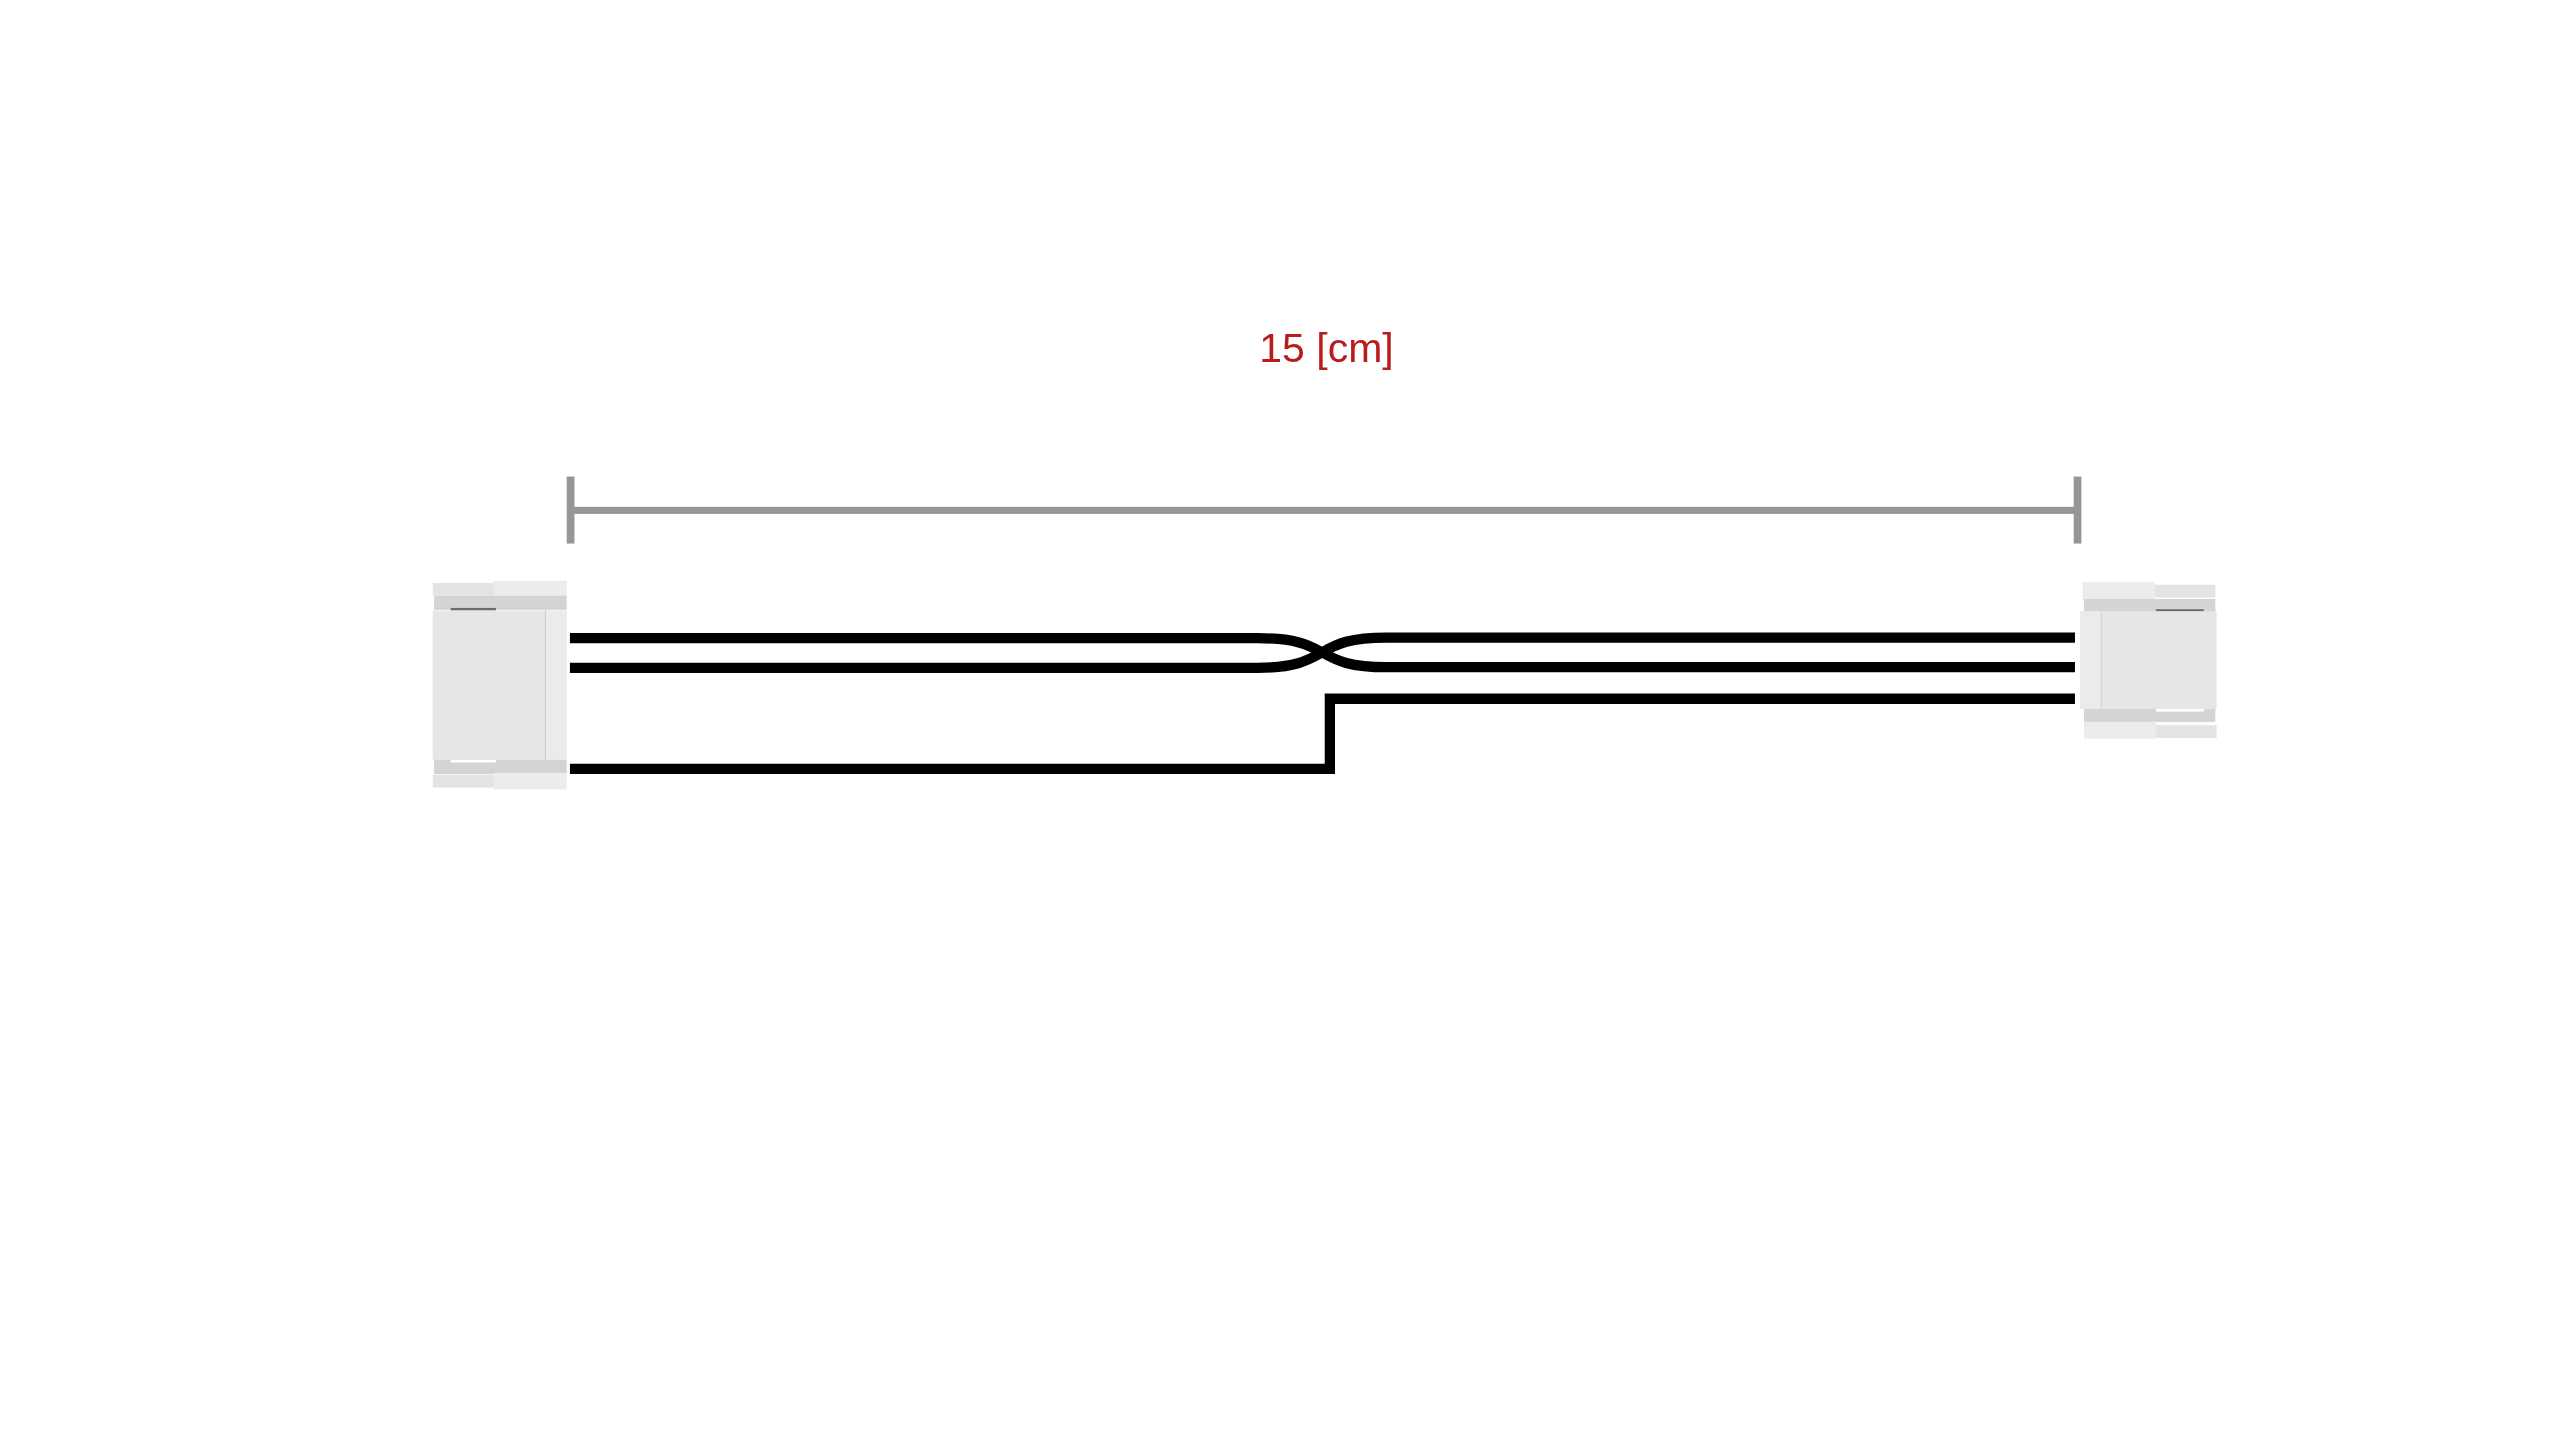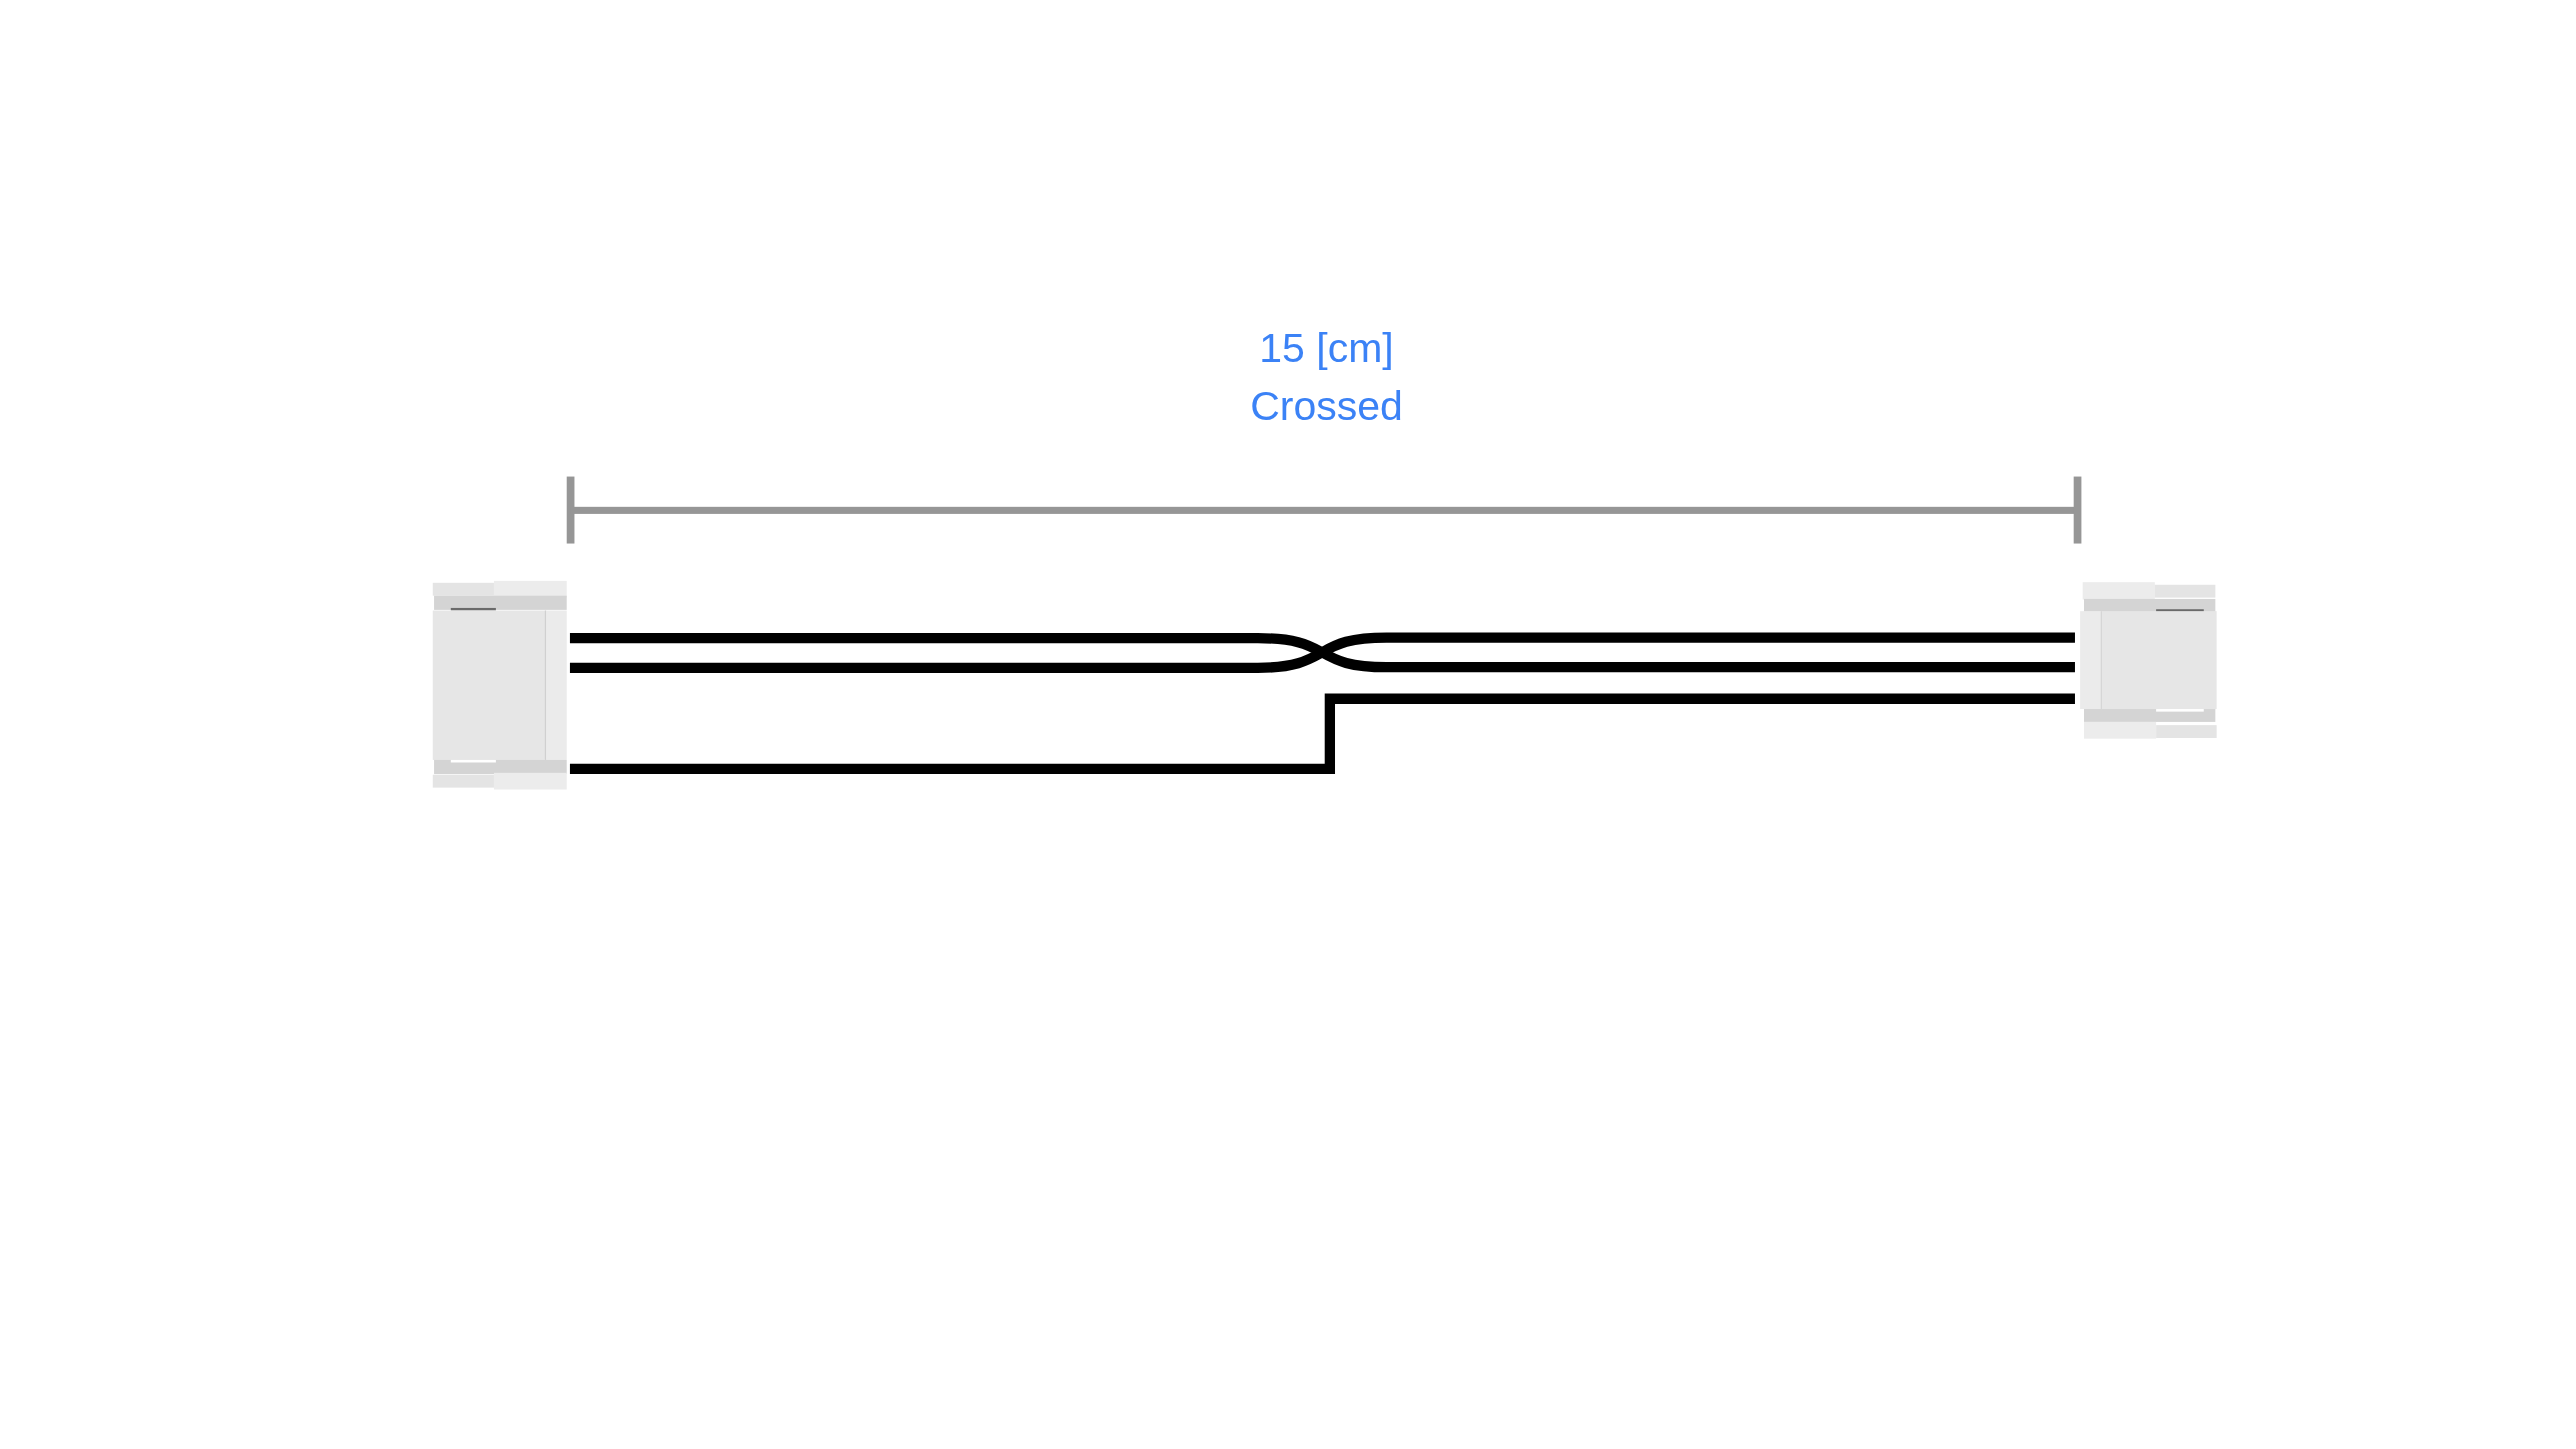--- a/index.html
+++ b/index.html
@@ -13,37 +13,36 @@
       position: relative;
       overflow: hidden;
       font-family: "Liberation Sans", "DejaVu Sans", sans-serif;
     }
     .label-block {
       position: absolute;
       left: 1069px;
       top: 319px;
       width: 515px;
       text-align: center;
-      color: #3b82f6;
+      color: #b91c1c;
       font-size: 41px;
       line-height: 58px;
     }
     .label-block div { white-space: pre; }
     svg.diagram {
       position: absolute;
       left: 0;
       top: 0;
     }
   </style>
 </head>
 <body>
 
 <div class="label-block">
   <div>15 [cm]</div>
-  <div>Crossed</div>
 </div>
 
 <svg class="diagram" width="2576" height="1449" viewBox="0 0 4000 2250" xmlns="http://www.w3.org/2000/svg">
 
   <g>
     <rect x="880" y="740" width="12" height="104" fill="#969696"></rect>
     <rect x="886" y="787" width="2340" height="11" fill="#969696"></rect>
     <rect x="3220" y="740" width="12" height="104" fill="#969696"></rect>
   </g>
 

